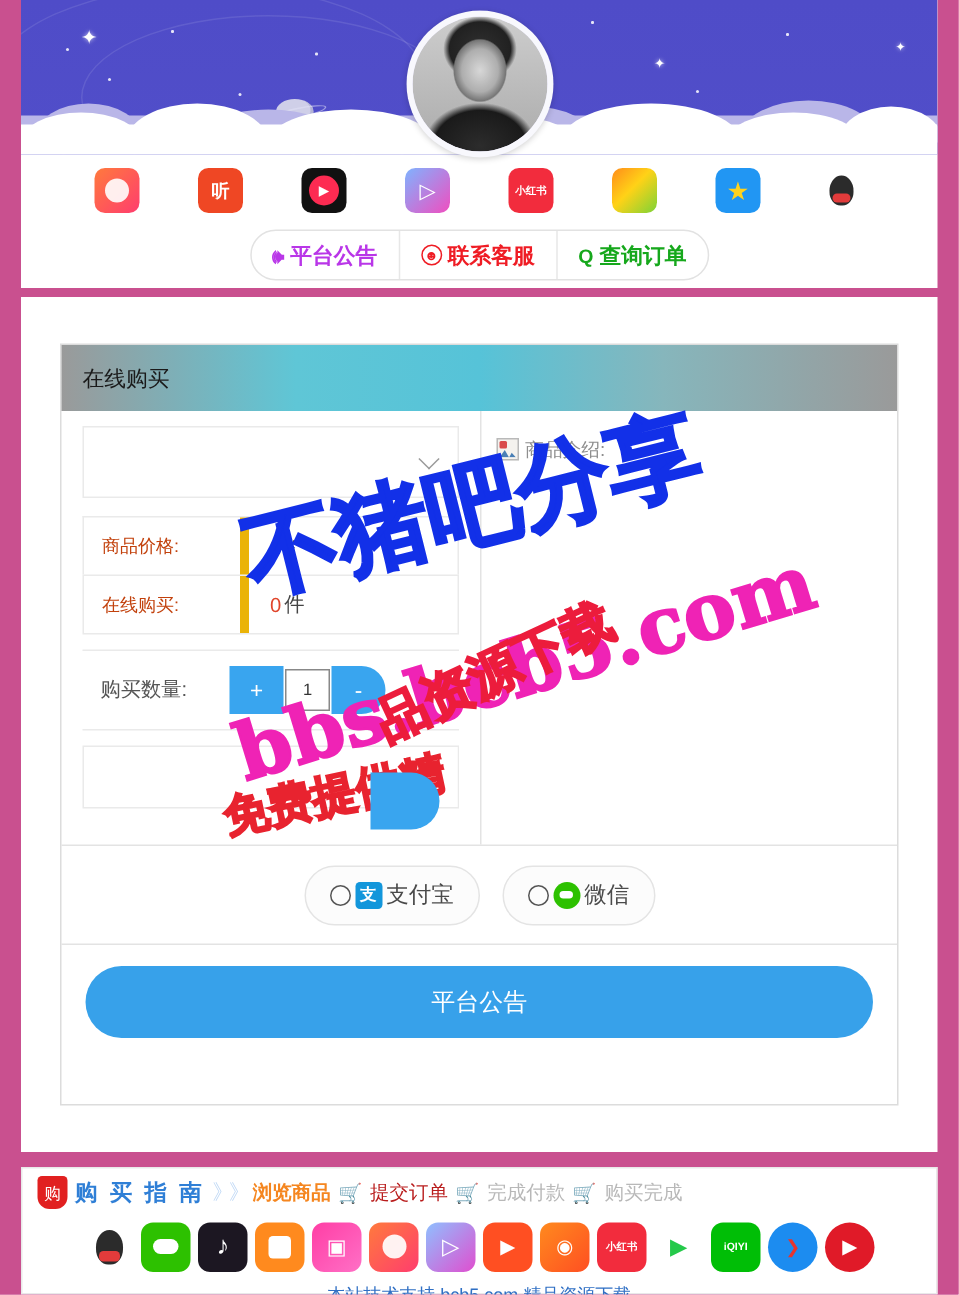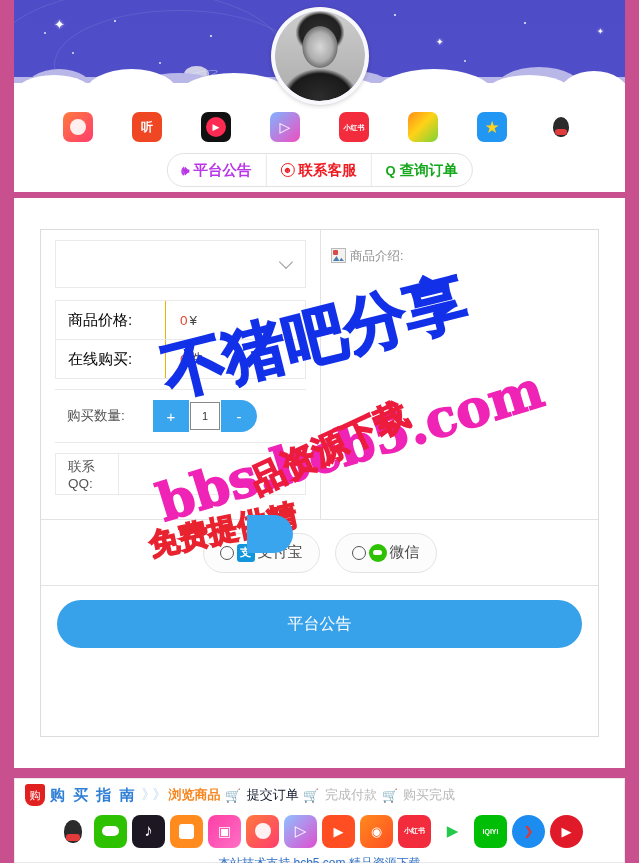--- a/index.html
+++ b/index.html
@@ -140,22 +140,22 @@
     position: absolute; right: 14px; top: 50%; width: 10px; height: 10px;
     border-right: 1.6px solid #9a9a9a; border-bottom: 1.6px solid #9a9a9a;
     transform: translateY(-70%) rotate(45deg);
   }
 
   .rowtable { margin: 12px 14px 0 14px; }
   .frow { display: flex; border: 1px solid #eaeaea; border-bottom: none; }
   .frow:last-child { border-bottom: 1px solid #eaeaea; }
   .fcell-l {
     width: 110px; height: 38px; display: flex; align-items: center;
-    padding-left: 12px; font-size: 15px; color: #000000;
-    border-right: 1px solid #eab308;
+    padding-left: 12px; font-size: 12px; color: #c2410c;
+    border-right: 6px solid #eab308;
   }
   .fcell-r {
     flex: 1; height: 38px; display: flex; align-items: center; padding-left: 14px;
     font-size: 13.5px; color: #444;
   }
   .price-num { color: #e0452b; margin-right: 2px; }
   .stock-num { color: #e0452b; margin-right: 2px; }
 
   .qtyrow { display: flex; align-items: center; margin: 10px 14px 0 14px; height: 54px;
             border-top: 1px solid #eaeaea; border-bottom: 1px solid #eaeaea; }
@@ -353,20 +353,21 @@
       <div class="nav-btn" style="color:#16a81c;">
         <span class="nav-ico" style="color:#16a81c;font-weight:bold;">Q</span>
         <span>查询订单</span>
       </div>
     </div>
   </div>
 
   <div class="main-panel">
     <div class="card">
 
+      <div class="card-head">在线购买</div>
 
       <div class="card-body">
         <div class="col-left">
 
           <div class="sel-wrap">
             <div class="fake-select">
               <span></span>
               <span class="chev"></span>
             </div>
           </div>
@@ -392,21 +393,20 @@
           <div class="qtyrow">
             <div class="qtylabel">购买数量:</div>
             <div class="stepper">
               <button class="step-btn plus">+</button>
               <input class="qty-input" value="1" style="">
               <button class="step-btn minus">-</button>
             </div>
           </div>
 
           <div class="qqrow">
-            <div class="qq-l">联系QQ:</div>
             <input class="qq-input" placeholder="" style="">
           </div>
 
         </div>
 
         <div class="col-right">
           <div class="prod-desc">
             <span class="broken-img"></span>
             <span>商品介绍:</span>
           </div>
@@ -442,21 +442,21 @@
   <div class="wm wm-red2">免费提供精</div>
   <div class="wm wm-blob"></div>
 
   <div class="footer">
     <div class="steps">
       <span class="step-badge">购</span>
       <span class="step-label" style="color:#2f7fd6;">购 买 指 南</span>
       <span class="chev3">》》</span>
       <span class="step-label sm" style="color:#f5861f;font-weight:bold;">浏览商品</span>
       <span class="cart-ico">🛒</span>
-      <span class="step-label sm" style="color:#0f172a;">提交订单</span>
+      <span class="step-label sm" style="color:#b91c1c;">提交订单</span>
       <span class="cart-ico">🛒</span>
       <span class="step-label sm" style="color:#b8b8b8;">完成付款</span>
       <span class="cart-ico">🛒</span>
       <span class="step-label sm" style="color:#b8b8b8;">购买完成</span>
     </div>
 
     <div class="footer-icons">
       <div class="ficon" style="background:#fff;">
         <span style="display:block;width:18px;height:23px;background:#2b2b2b;border-radius:50% 50% 45% 45%;position:relative;">
           <span style="position:absolute;left:2px;bottom:2px;width:14px;height:7px;background:#e23b3b;border-radius:3px;"></span>

